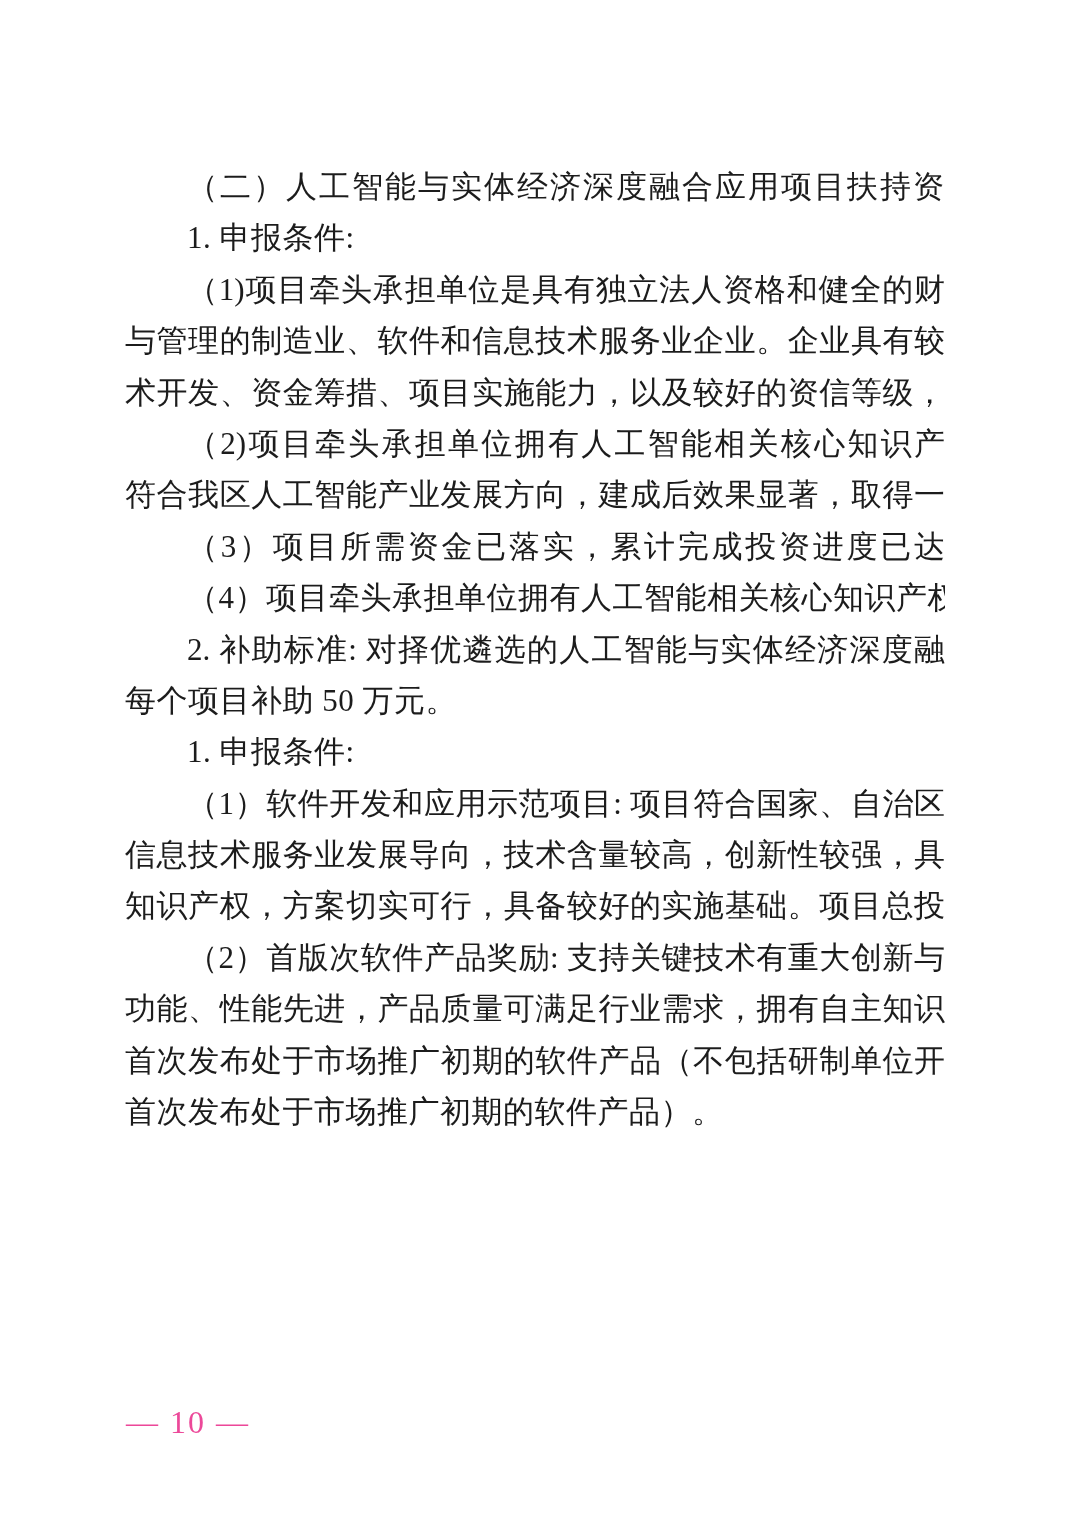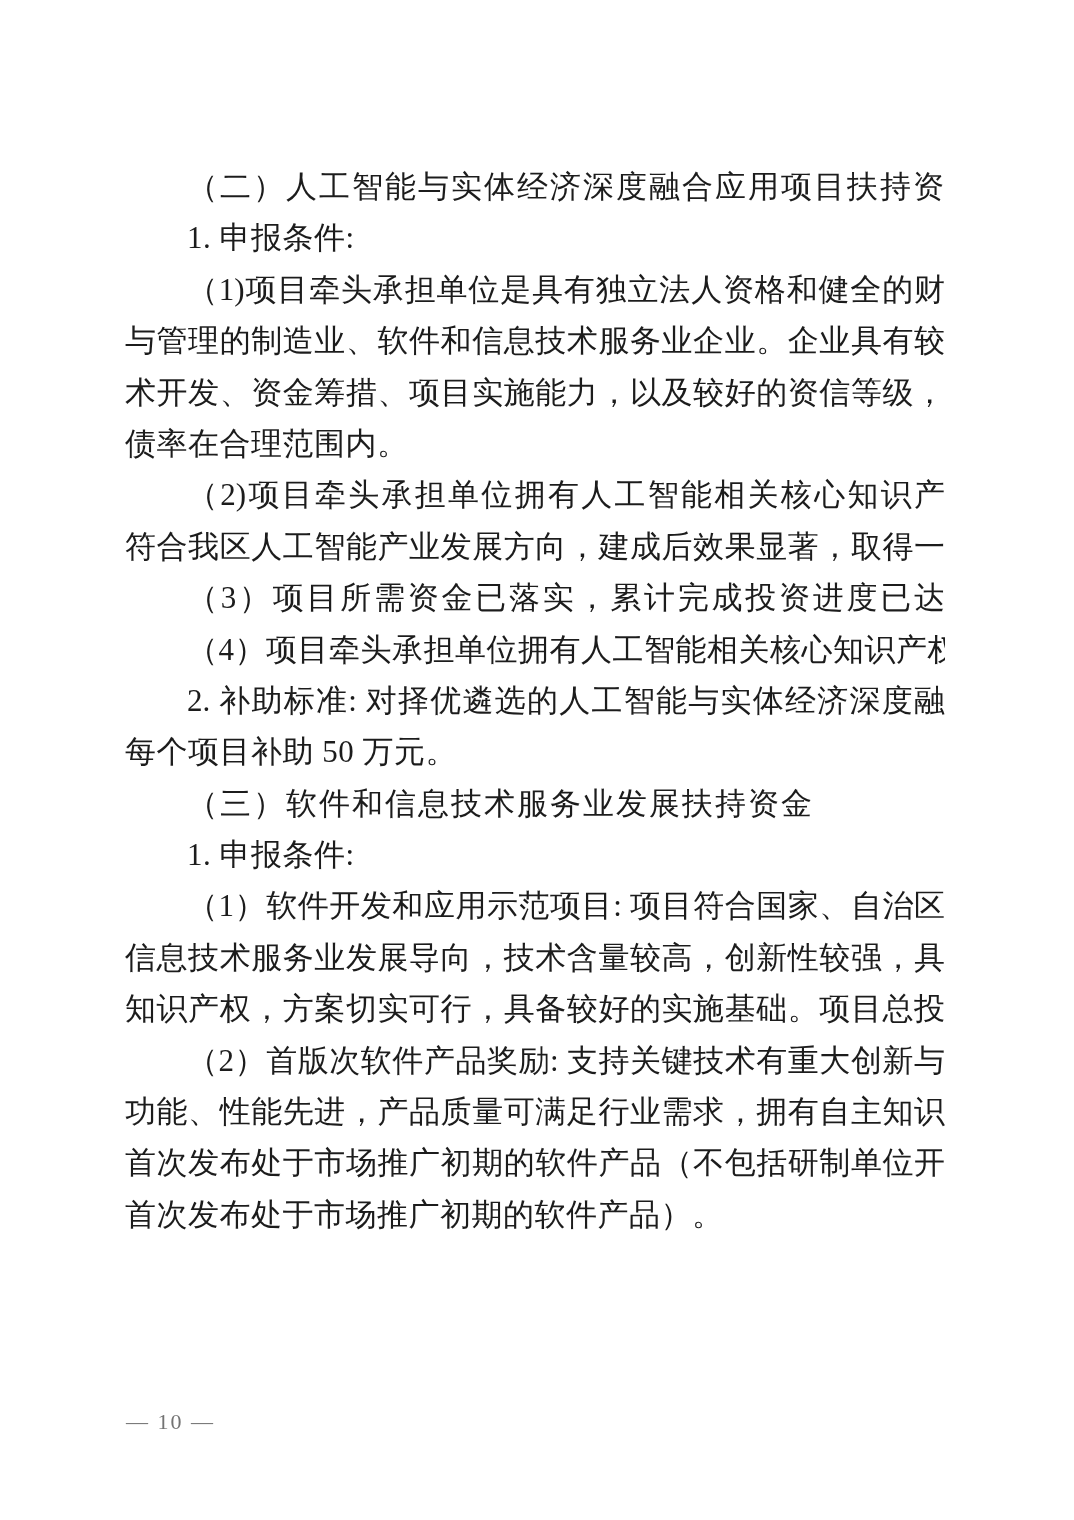--- a/index.html
+++ b/index.html
@@ -39,44 +39,42 @@
   .line.indent {
     padding-left: 62px;
   }
   .line.heading {
     letter-spacing: 2px;
   }
   .footer {
     position: absolute;
     left: 126px;
     top: 1402px;
-    font-size: 22px;
+    font-size: 32px;
     line-height: 40px;
-    color: #737373;
+    color: #ec4899;
     letter-spacing: 2px;
   }
 </style>
 </head>
 <body>
 
 <div class="page">
   <div class="text-block" id="lines-container">
       <div class="line indent heading">（二）人工智能与实体经济深度融合应用项目扶持资金</div>
       <div class="line indent">1. 申报条件:</div>
       <div class="line indent justify">（1)项目牵头承担单位是具有独立法人资格和健全的财务核算</div>
       <div class="line justify">与管理的制造业、软件和信息技术服务业企业。企业具有较强的技</div>
       <div class="line justify">术开发、资金筹措、项目实施能力，以及较好的资信等级，资产负</div>
-      <div class="line">债率在合理范围内。</div>
       <div class="line indent justify">（2)项目牵头承担单位拥有人工智能相关核心知识产权。项目</div>
       <div class="line justify">符合我区人工智能产业发展方向，建成后效果显著，取得一定的经</div>
       <div class="line indent justify">（3）项目所需资金已落实，累计完成投资进度已达 30%以上。</div>
       <div class="line indent">（4）项目牵头承担单位拥有人工智能相关核心知识产权。</div>
       <div class="line indent justify">2. 补助标准: 对择优遴选的人工智能与实体经济深度融合项目，</div>
       <div class="line">每个项目补助 50 万元。</div>
-      <div class="line indent heading">（三）软件和信息技术服务业发展扶持资金</div>
       <div class="line indent">1. 申报条件:</div>
       <div class="line indent justify">（1）软件开发和应用示范项目: 项目符合国家、自治区软件和</div>
       <div class="line justify">信息技术服务业发展导向，技术含量较高，创新性较强，具有自主</div>
       <div class="line justify">知识产权，方案切实可行，具备较好的实施基础。项目总投资在 500</div>
       <div class="line indent justify">（2）首版次软件产品奖励: 支持关键技术有重大创新与应用，</div>
       <div class="line justify">功能、性能先进，产品质量可满足行业需求，拥有自主知识产权，</div>
       <div class="line justify">首次发布处于市场推广初期的软件产品（不包括研制单位开发仅限</div>
       <div class="line">首次发布处于市场推广初期的软件产品）。</div>
     </div>
   <div class="footer">

